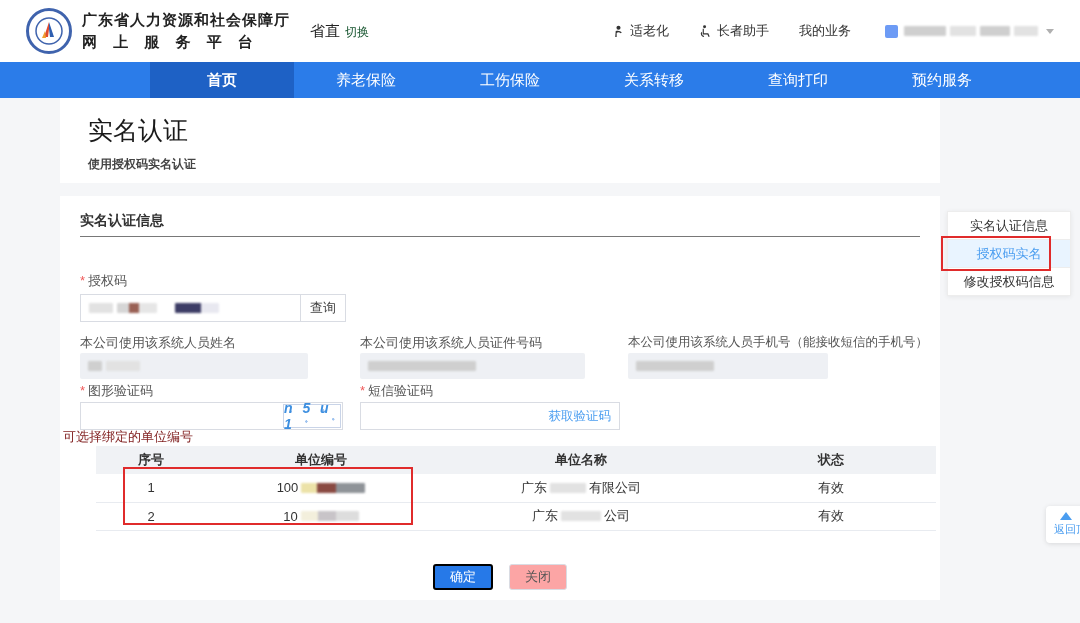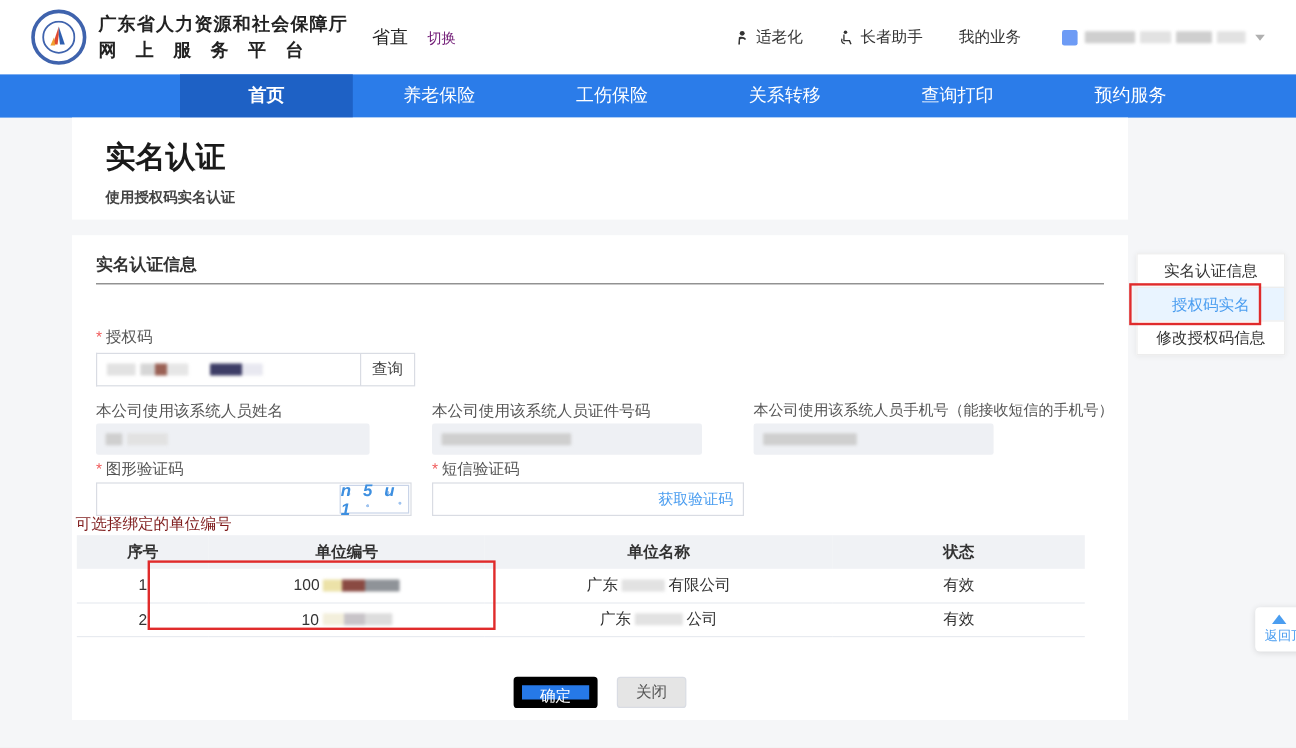--- a/index.html
+++ b/index.html
@@ -8,21 +8,21 @@
 
   
   .header { position:absolute; top:0; left:0; width:1080px; height:62px; background:#ffffff; display:flex; align-items:center; padding:0 26px; }
   .logo { width:46px; height:46px; border-radius:50%; border:3px solid #3f63ad; background:#fff; display:flex; align-items:center; justify-content:center; flex:0 0 auto; }
   .logo svg { display:block; }
   .org { margin-left:10px; }
   .org-l1 { font-size:15px; font-weight:bold; color:#222; letter-spacing:1px; }
   .org-l2 { font-size:15px; font-weight:bold; color:#222; letter-spacing:6px; margin-top:3px; }
   .region-wrap { margin-left:20px; display:flex; align-items:baseline; }
   .region { font-size:15px; font-weight:normal; color:#222; }
-  .switch { font-size:12px; color:#701a75; margin-left:16px; }
+  .switch { font-size:12px; color:#14532d; margin-left:5px; }
   .hdr-spacer { flex:1; }
   .hdr-item { display:flex; align-items:center; font-size:13px; color:#333; margin-left:30px; cursor:default; }
   .hdr-item .ic { margin-right:5px; display:inline-flex; }
   .user-box { display:flex; align-items:center; margin-left:34px; }
   .avatar { width:13px; height:13px; background:#6d9bf5; border-radius:2px; margin-right:6px; }
   .caret { width:0; height:0; border-left:4px solid transparent; border-right:4px solid transparent; border-top:5px solid #b0b0b0; margin-left:8px; }
 
   
   .redact { display:inline-block; height:10px; border-radius:1px; background:#cfcfcf; filter:blur(1.2px); vertical-align:middle; }
   .redact.lt { background:#e2e2e2; }
@@ -31,21 +31,21 @@
   .redact.mix3 { background:linear-gradient(90deg,#ece2a8 0 25%,#8a4a42 25% 55%,#8f9398 55% 100%); }
   .redact.mix4 { background:linear-gradient(90deg,#f3efdc 0 30%,#c8c4c8 30% 60%,#dddddd 60% 100%); }
 
   
   .nav { position:absolute; top:62px; left:0; width:1080px; height:36px; background:#2b7ce9; display:flex; padding-left:150px; }
   .tab { width:144px; height:36px; line-height:36px; text-align:center; color:#fff; font-size:15px; cursor:pointer; }
   .tab.active { background:#1e61c5; font-weight:bold; }
 
   
   .title-block { position:absolute; left:60px; top:98px; width:880px; height:85px; background:#fff; padding:16px 0 0 28px; }
-  .page-title { font-size:25px; font-weight:bold; color:#1a1a1a; }
+  .page-title { font-size:25px; font-weight:normal; color:#1a1a1a; }
   .page-subtitle { font-size:12px; font-weight:bold; color:#444; margin-top:9px; }
 
   
   .card { position:absolute; left:60px; top:196px; width:880px; height:404px; background:#fff; }
   .section-title { position:absolute; left:20px; top:16px; font-size:14px; font-weight:bold; color:#333; }
   .section-rule { position:absolute; left:20px; top:40px; width:840px; border-bottom:1px solid #787878; }
 
   .field-label { position:absolute; font-size:13px; color:#555; white-space:nowrap; }
   .req { color:#f05a5a; margin-right:3px; }
 
@@ -57,29 +57,29 @@
   .cap-input { position:absolute; left:20px; top:206px; width:263px; height:28px; border:1px solid #d9dce3; background:#fff; display:flex; align-items:center; justify-content:flex-end; }
   .cap-img { width:58px; height:24px; margin-right:1px; border:1px solid #c9d4e8; display:flex; align-items:center; justify-content:center; font-size:14px; font-style:italic; font-weight:bold; color:#3d8fe0; letter-spacing:3px; background:
       radial-gradient(circle at 12% 30%, #9fc3ef 0 1px, transparent 1.5px),
       radial-gradient(circle at 40% 75%, #9fc3ef 0 1px, transparent 1.5px),
       radial-gradient(circle at 70% 25%, #9fc3ef 0 1px, transparent 1.5px),
       radial-gradient(circle at 88% 65%, #9fc3ef 0 1px, transparent 1.5px), #fff; }
   .sms-input { position:absolute; left:300px; top:206px; width:260px; height:28px; border:1px solid #d9dce3; background:#fff; display:flex; align-items:center; justify-content:flex-end; padding-right:8px; }
   .get-code { font-size:12.5px; color:#4a9df0; cursor:pointer; }
 
   .tbl-caption { position:absolute; left:3px; top:232px; font-size:13px; color:#7f1d1d; }
-  .tbl { position:absolute; left:4px; top:250px; width:840px; border-collapse:collapse; table-layout:fixed; }
+  .tbl { position:absolute; left:36px; top:250px; width:840px; border-collapse:collapse; table-layout:fixed; }
   .tbl th { background:#f0f2f5; height:28px; font-size:13px; color:#333; font-weight:bold; text-align:center; }
   .tbl td { height:28px; font-size:13px; color:#333; text-align:center; border-bottom:1px solid #e8ebf0; }
   .cellmix { display:inline-flex; align-items:center; gap:3px; }
 
   .btn-row { position:absolute; left:0; top:368px; width:880px; display:flex; justify-content:center; gap:16px; }
   .btn { height:26px; padding:0 15px; font-size:13px; border-radius:3px; cursor:pointer; font-family:inherit; }
-  .btn-primary { background:#2679e8; color:#fff; border:7px solid #000000; }
-  .btn-plain { background:#e5e5e5; color:#555; border:1px solid #d9dce3; }
+  .btn-primary { background:#2679e8; color:#fff; border:2px solid #000000; }
+  .btn-plain { background:#fca5a5; color:#555; border:1px solid #d9dce3; }
 
   
   .anno { position:absolute; border:2px solid #e02b2b; pointer-events:none; }
   .anno1 { left:63px; top:271px; width:290px; height:58px; }
   .anno2 { left:941px; top:236px; width:110px; height:35px; }
 
   
   .side-menu { position:absolute; left:947px; top:211px; width:124px; box-shadow:0 1px 5px rgba(0,0,0,.07); }
   .side-item { height:29px; line-height:28px; text-align:center; background:#fff; border:1px solid #ededed; margin-top:-1px; font-size:13px; color:#333; cursor:pointer; }
   .side-item:first-child { margin-top:0; }

